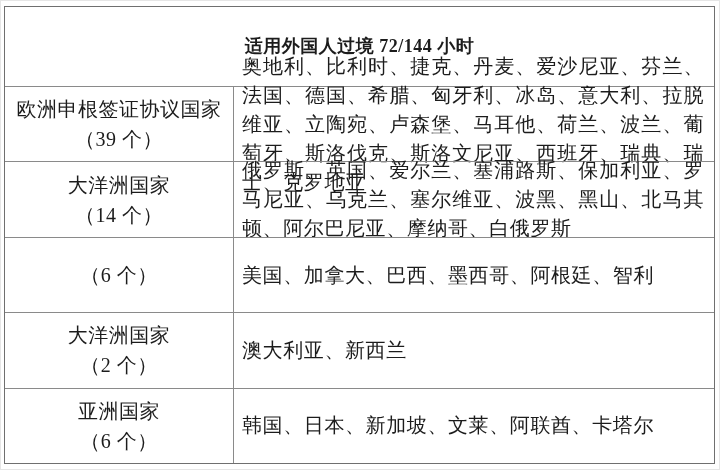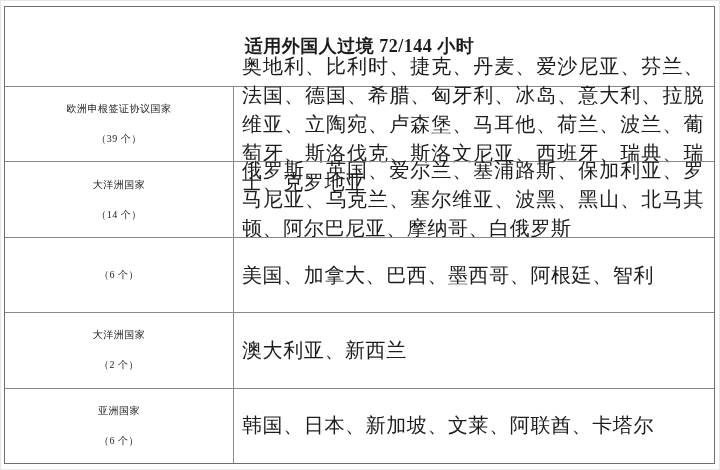--- a/index.html
+++ b/index.html
@@ -51,21 +51,21 @@
   }
   .category-cell {
     flex: 0 0 229px;
     width: 229px;
     border-right: 1px solid #8a8a8a;
     display: flex;
     flex-direction: column;
     align-items: center;
     justify-content: center;
     text-align: center;
-    font-size: 10px;
+    font-size: 20px;
     line-height: 30px;
     letter-spacing: 0.5px;
     box-sizing: border-box;
   }
   .countries-cell {
     flex: 1 1 auto;
     display: flex;
     align-items: center;
     padding: 0 10px 0 8px;
     box-sizing: border-box;

